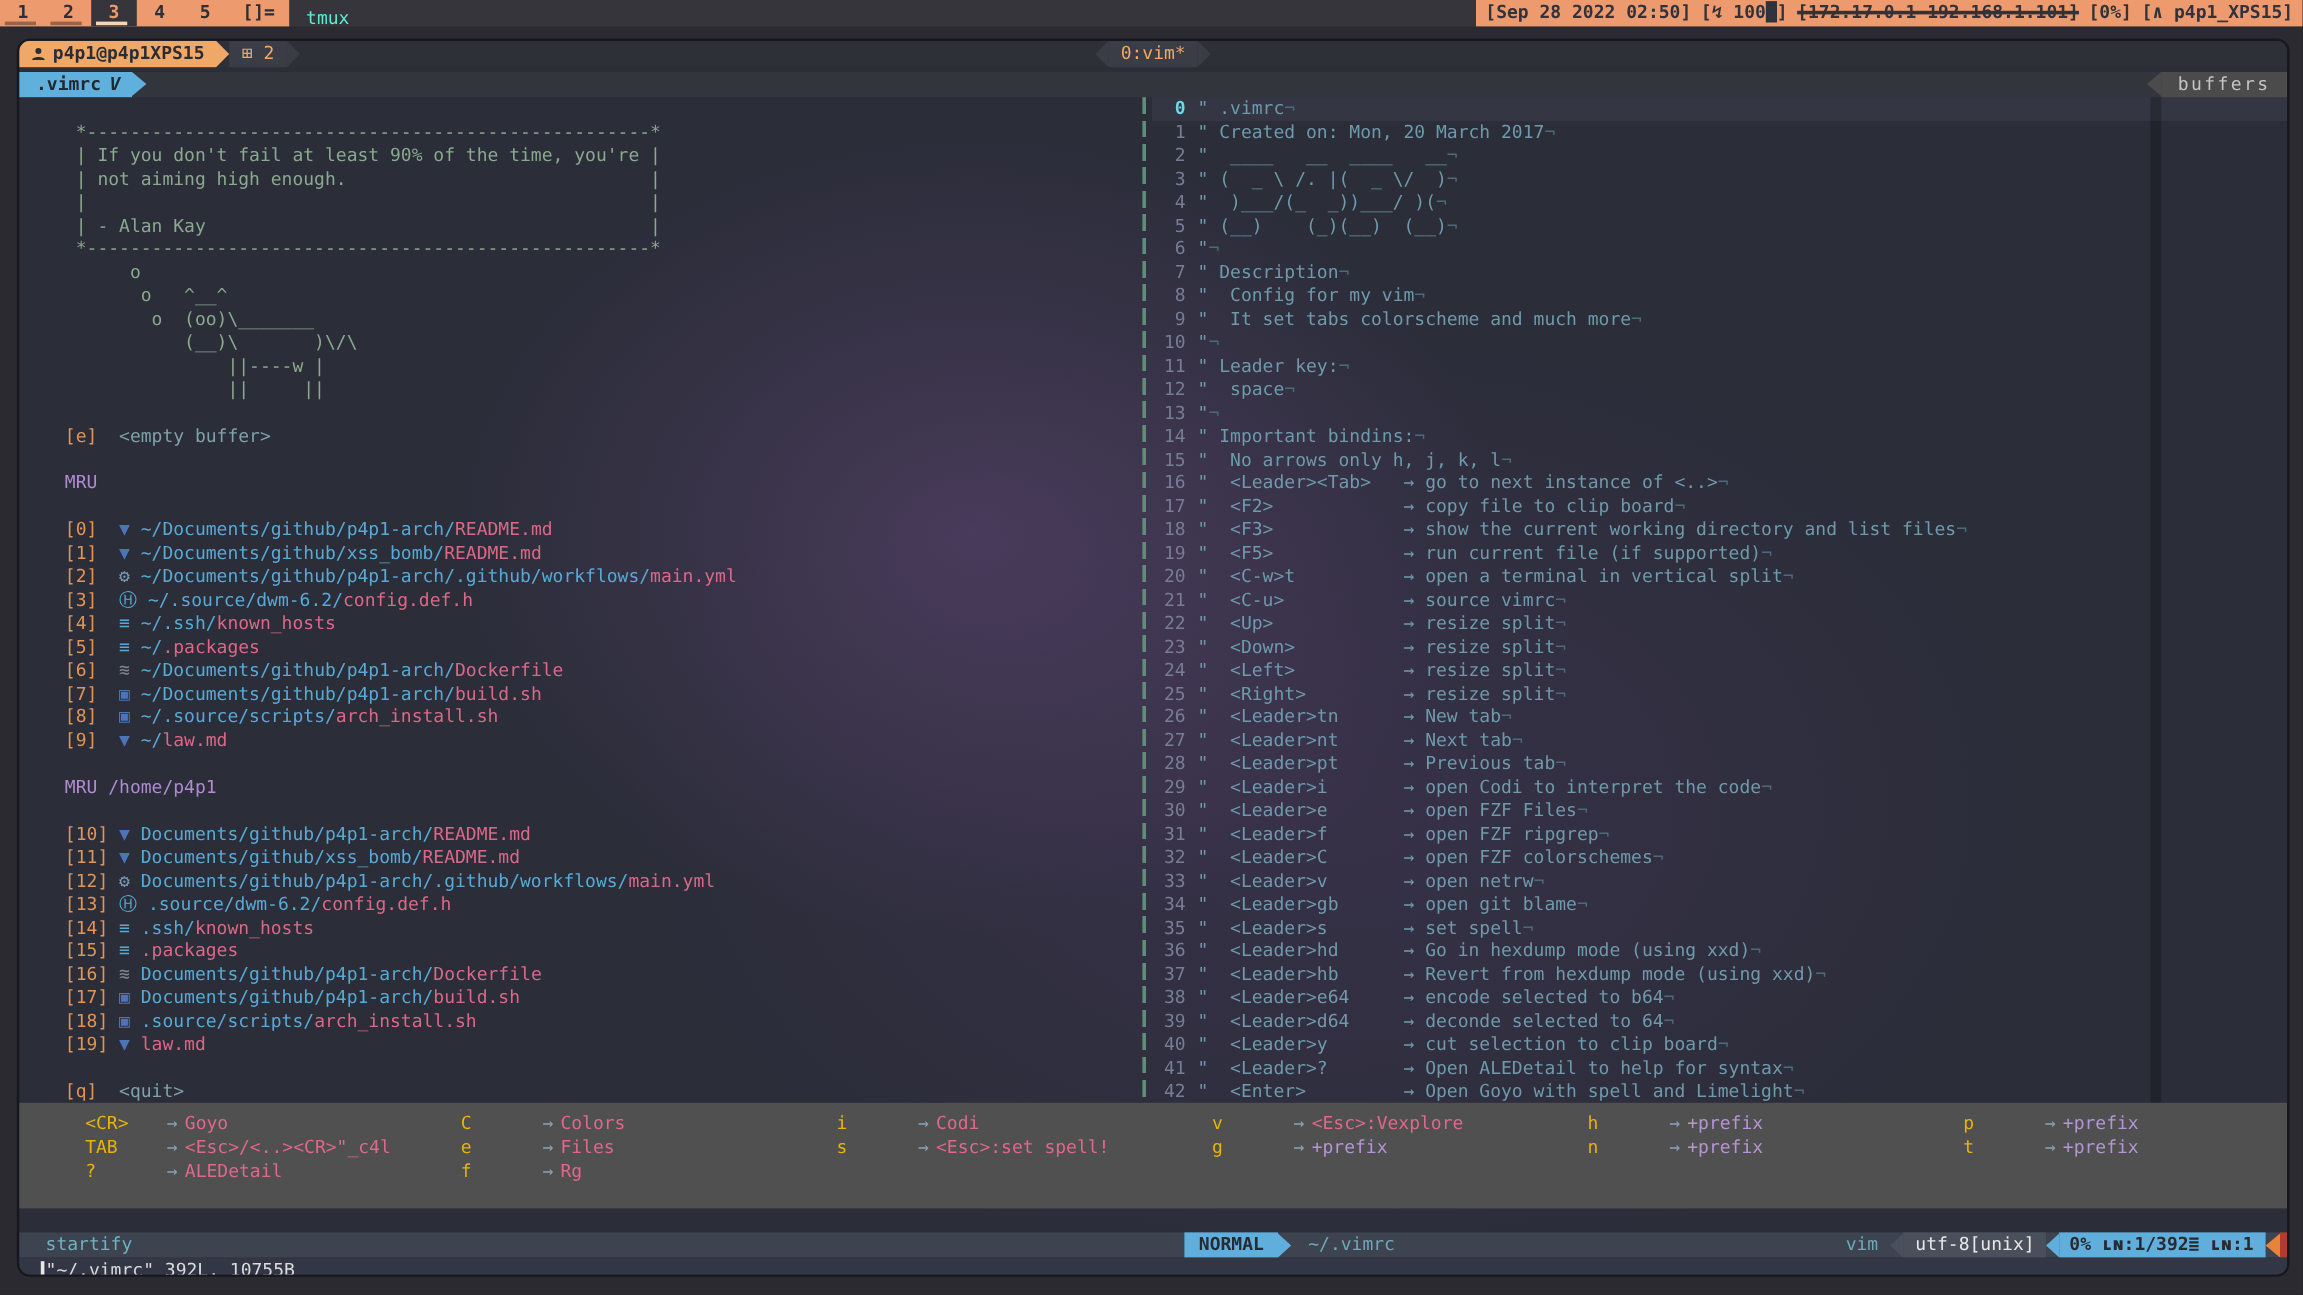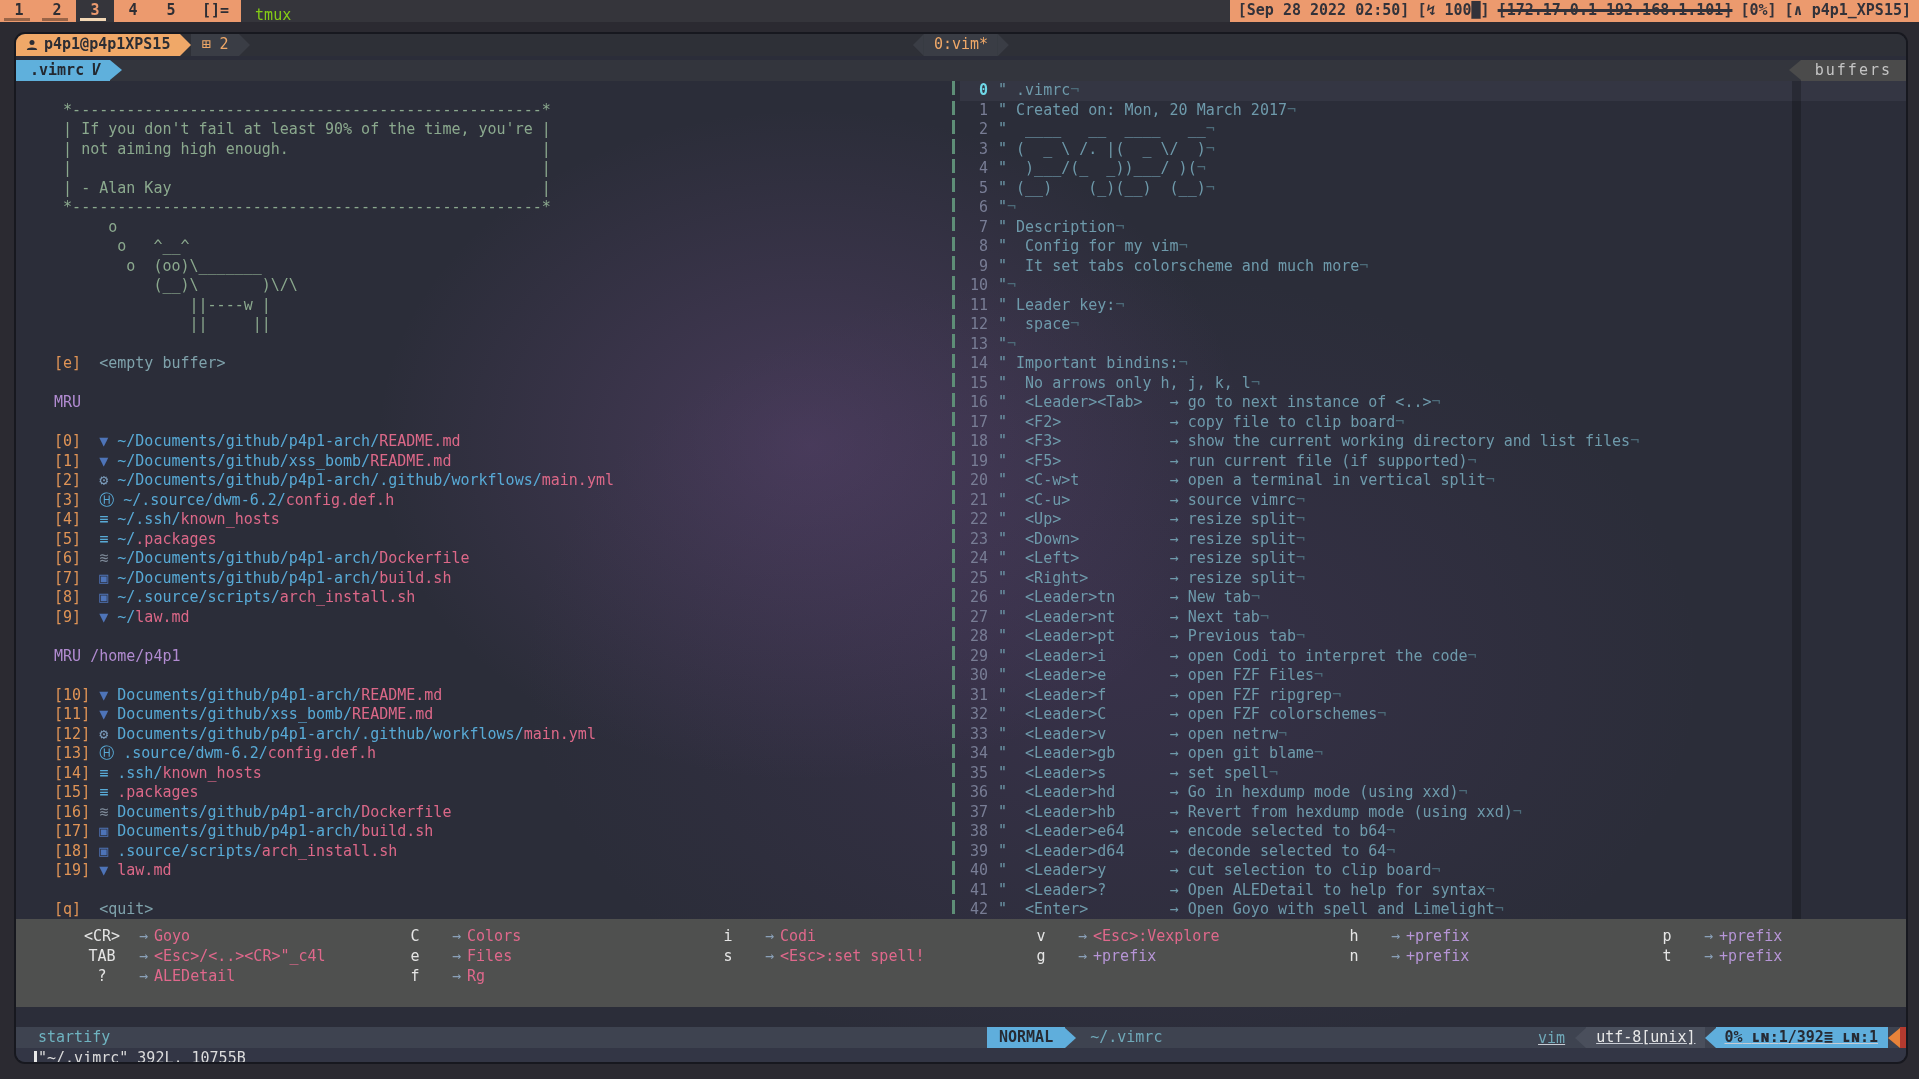--- a/index.html
+++ b/index.html
@@ -13,21 +13,21 @@
   .abs { position:absolute; }
 
   
   #dwm-bar { left:0; top:0; width:1919px; height:22px; background:#35353b; display:flex; align-items:stretch; }
   .dwm-tags { display:flex; background:#ec9a6e; }
   .dwm-tag { position:relative; width:38px; display:flex; align-items:center; justify-content:center; color:#2e2e34; font-weight:bold; cursor:default; }
   .dwm-tag.selected { background:#35353b; color:#ec9a6e; }
   .dwm-tag .ind { position:absolute; left:4px; bottom:1px; width:26px; height:3px; background:rgba(0,0,0,0.35); }
   .dwm-tag.selected .ind { background:#f2d7b5; }
   .dwm-layout { background:#ec9a6e; color:#2e2e34; font-weight:bold; display:flex; align-items:center; padding:0 12px; }
-  .dwm-title { color:#84cc16; display:flex; align-items:center; padding:16px 14px; }
+  .dwm-title { color:#5eead4; display:flex; align-items:center; padding:16px 14px; }
   .dwm-status { margin-left:auto; background:#ec9a6e; color:#32323a; font-weight:bold; display:flex; align-items:center; padding:0 8px; gap:8px; white-space:pre; }
   .dwm-status .struck { text-decoration:line-through; text-decoration-thickness:3px; }
 
   
   #term {
     left:16px; top:34px; width:1890px; height:1028px; border-radius:9px;
     background:
       radial-gradient(620px 480px at 42% 40%, rgba(133,88,160,0.30), rgba(0,0,0,0) 70%),
       radial-gradient(820px 560px at 58% 62%, rgba(104,66,134,0.20), rgba(0,0,0,0) 72%),
       #2b2d39;
@@ -75,35 +75,35 @@
   .br { color:#e09456; }
   .mut { color:#7fa2ab; }
   .hdr { color:#b18bd1; }
   .dir { color:#58aad6; }
   .fil { color:#dc6888; }
 
   
   #whichkey { position:absolute; left:0; top:885px; width:1890px; height:88px; background:#4f504f; }
   .wk-col { position:absolute; top:8px; width:305px; }
   .wk-cell { display:flex; height:20px; align-items:center; white-space:pre; }
-  .wk-key { width:62px; text-align:center; color:#e5e5e5; flex:none; }
+  .wk-key { width:62px; text-align:left; color:#eab308; flex:none; }
   .wk-arrow { color:#8aa0b8; padding:0 6px; }
   .wk-cmd { color:#e0688c; }
   .wk-prefix { color:#b695d6; }
   #wk-prompt { position:absolute; left:0; top:973px; width:1890px; height:20px; background:#4f504f; color:#e0688c; white-space:pre; padding-left:4px; }
   #wk-prompt .dash { color:#b9b9b9; }
 
   
   #statusline { position:absolute; left:0; top:993px; width:1890px; height:21px; display:flex; background:#3e4350; }
   #stl-left { width:936px; display:flex; align-items:center; color:#6fb3c0; padding-left:22px; }
   #stl-right { flex:1; display:flex; align-items:center;margin-left:35px; }
   #mode-badge { background:#5faedc; color:#262a33; font-weight:bold; padding:0 12px; height:21px; display:flex; align-items:center; }
   .stl-chev-r { width:0; height:0; border-top:10.5px solid transparent; border-bottom:10.5px solid transparent; border-left:11px solid #5faedc; }
   #stl-file { color:#6fa8b8; margin-left:14px; }
-  #stl-rgroup { margin-left:auto; display:flex; align-items:flex-end; height:21px;text-decoration:underline; }
+  #stl-rgroup { margin-left:auto; display:flex; align-items:center; height:21px; }
   #stl-plugin { color:#6fa8b8; padding-right:10px; }
   .stl-chev-l-gray { width:0;height:0;border-top:10.5px solid transparent;border-bottom:10.5px solid transparent;border-right:11px solid #4a4f5c; }
   #stl-enc { background:#4a4f5c; color:#e8e8e8; padding:0 10px; height:21px; display:flex; align-items:center; }
   .stl-chev-l-blue { width:0;height:0;border-top:10.5px solid transparent;border-bottom:10.5px solid transparent;border-right:11px solid #5faedc; }
   #stl-pos { background:#5faedc; color:#262a33; font-weight:bold; padding:0 10px 0 8px; height:21px; display:flex; align-items:center; white-space:pre; }
   .stl-chev-l-orange { width:0;height:0;border-top:10.5px solid transparent;border-bottom:10.5px solid transparent;border-right:12px solid #e8833a; }
   #stl-redcap { width:6px; height:21px; background:#b33a2f; }
 
   
   #cmdline { position:absolute; left:0; top:1014px; width:1890px; height:22px; background:#333645; color:#dcdcdc; display:flex; align-items:center; padding-left:18px; white-space:pre; }

